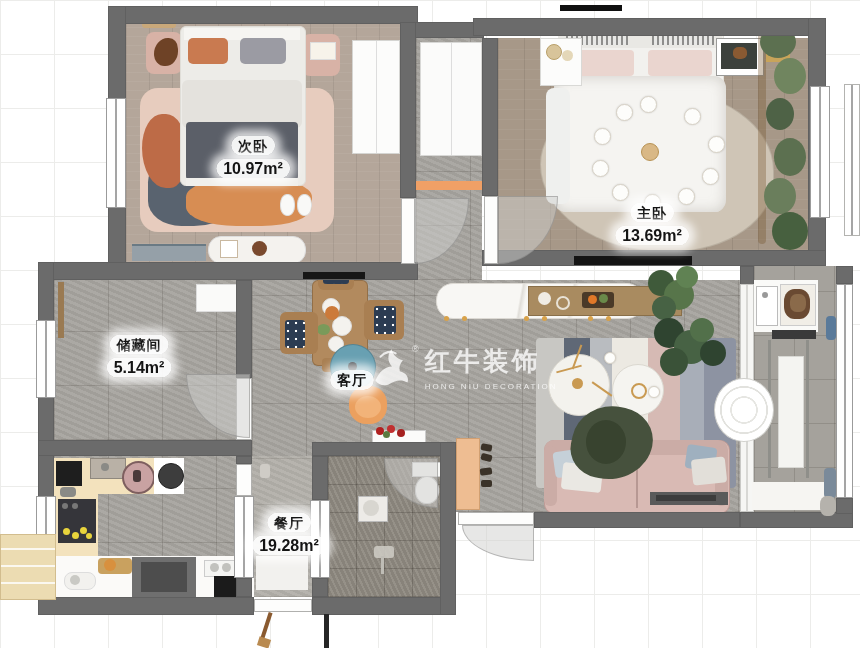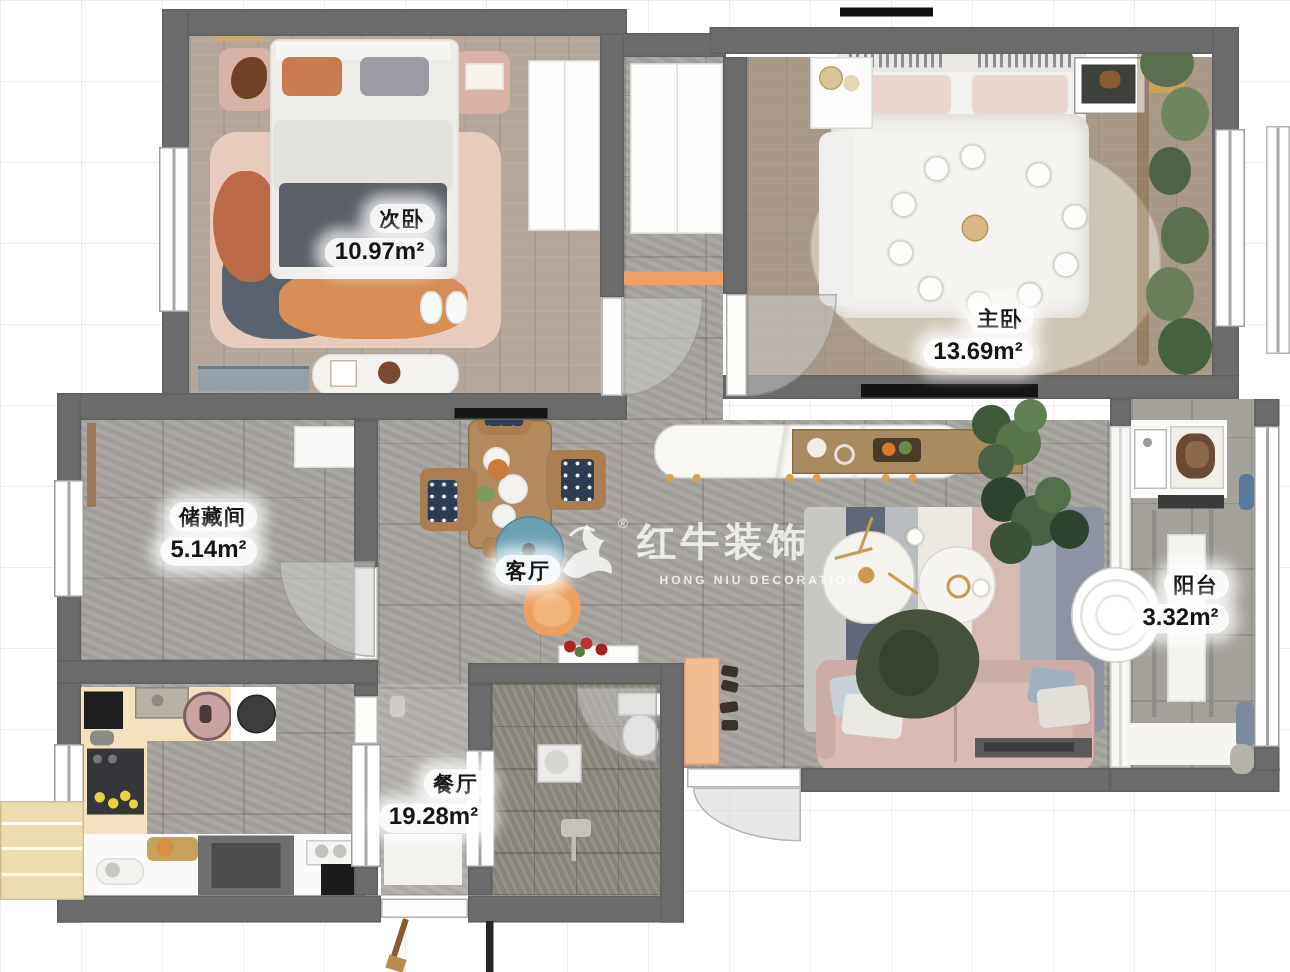--- a/index.html
+++ b/index.html
@@ -30,29 +30,29 @@
     repeating-linear-gradient(65deg,rgba(255,255,255,0.06) 0 2px,rgba(0,0,0,0.05) 2px 5px);}
   .balctile{background-color:#a5a29c;background-image:
     repeating-linear-gradient(0deg,rgba(70,65,58,0.20) 0 1px,transparent 1px 44px),
     repeating-linear-gradient(90deg,rgba(70,65,58,0.20) 0 1px,transparent 1px 40px);}
   .wood1{background-color:#b4a69a;background-image:
     repeating-linear-gradient(90deg,rgba(0,0,0,0.07) 0 1px,transparent 1px 23px),
     repeating-linear-gradient(0deg,rgba(255,255,255,0.05) 0 1px,transparent 1px 9px);}
   .wood2{background-color:#a79888;background-image:
     repeating-linear-gradient(90deg,rgba(0,0,0,0.08) 0 1px,transparent 1px 26px),
     repeating-linear-gradient(0deg,rgba(255,255,255,0.05) 0 1px,transparent 1px 10px);}
-  .rlabel{position:absolute;z-index:50;transform:translate(-50%,-50%);text-align:right;color:#141414;font-weight:bold;line-height:1;}
+  .rlabel{position:absolute;z-index:50;transform:translate(-50%,-50%);text-align:center;color:#141414;font-weight:bold;line-height:1;}
   .rlabel .nm{display:inline-block;font-size:14px;letter-spacing:1px;background:rgba(255,255,255,0.93);padding:3px 7px;border-radius:12px;box-shadow:0 0 9px 6px rgba(255,255,255,0.75);}
   .rlabel .ar{display:inline-block;font-size:16px;margin-top:3px;background:rgba(255,255,255,0.93);padding:2px 7px;border-radius:12px;box-shadow:0 0 9px 6px rgba(255,255,255,0.75);}
   .rlabel .ar:empty{display:none;}
   .wm{position:absolute;z-index:60;display:flex;align-items:center;color:rgba(255,255,255,0.78);}
   .wm-logo{width:52px;height:52px;flex:0 0 auto;}
   .wm-reg{font-size:9px;position:relative;top:-18px;left:-6px;}
   .wm-brand{font-size:26px;font-weight:bold;letter-spacing:3px;white-space:nowrap;}
-  .wm-sub{font-size:8px;font-weight:bold;letter-spacing:2px;margin-top:3px;white-space:nowrap;margin-left:15px;}
+  .wm-sub{font-size:8px;font-weight:normal;letter-spacing:2px;margin-top:3px;white-space:nowrap;}
   .circle{border-radius:50%;}
   .bulb{position:absolute;background:#fdfdfb;border:1px solid #d8d2c6;border-radius:50%;box-shadow:0 0 2px rgba(0,0,0,0.18);}
 </style>
 </head>
 <body>
 
 <div class="plan">
 
   <div class="abs wood1" style="left:126px;top:24px;width:276px;height:238px"></div>
   <div class="abs tile" style="left:416px;top:38px;width:66px;height:242px"></div>
@@ -327,24 +327,20 @@
     <div><span class="ar">13.69m²</span></div>
   </div>
   <div class="rlabel" style="left:139px;top:356px">
     <div><span class="nm">储藏间</span></div>
     <div><span class="ar">5.14m²</span></div>
   </div>
   <div class="rlabel" style="left:352px;top:380px">
     <div><span class="nm">客厅</span></div>
     <div></div>
   </div>
-  <div class="rlabel" style="left:787px;top:401px">
-    <div><span class="nm">阳台</span></div>
-    <div><span class="ar">3.32m²</span></div>
-  </div>
   <div class="rlabel" style="left:289px;top:534px">
     <div><span class="nm">餐厅</span></div>
     <div><span class="ar">19.28m²</span></div>
   </div>
 
   <div class="wm" style="left:366px;top:338px;width:220px;height:58px">
     <svg class="wm-logo" viewBox="0 0 100 100" fill="none">
       <path d="M18 76 C26 58 36 50 50 49 C42 41 40 28 49 16 C53 29 61 35 71 37 C65 44 63 50 65 58 C77 61 83 69 80 80 C68 73 56 76 46 82 C36 88 24 85 18 76 Z" fill="rgba(255,255,255,0.78)"></path>
       <path d="M28 30 C36 21 48 18 57 24" stroke="rgba(255,255,255,0.78)" stroke-width="4" stroke-linecap="round"></path>
     </svg>

